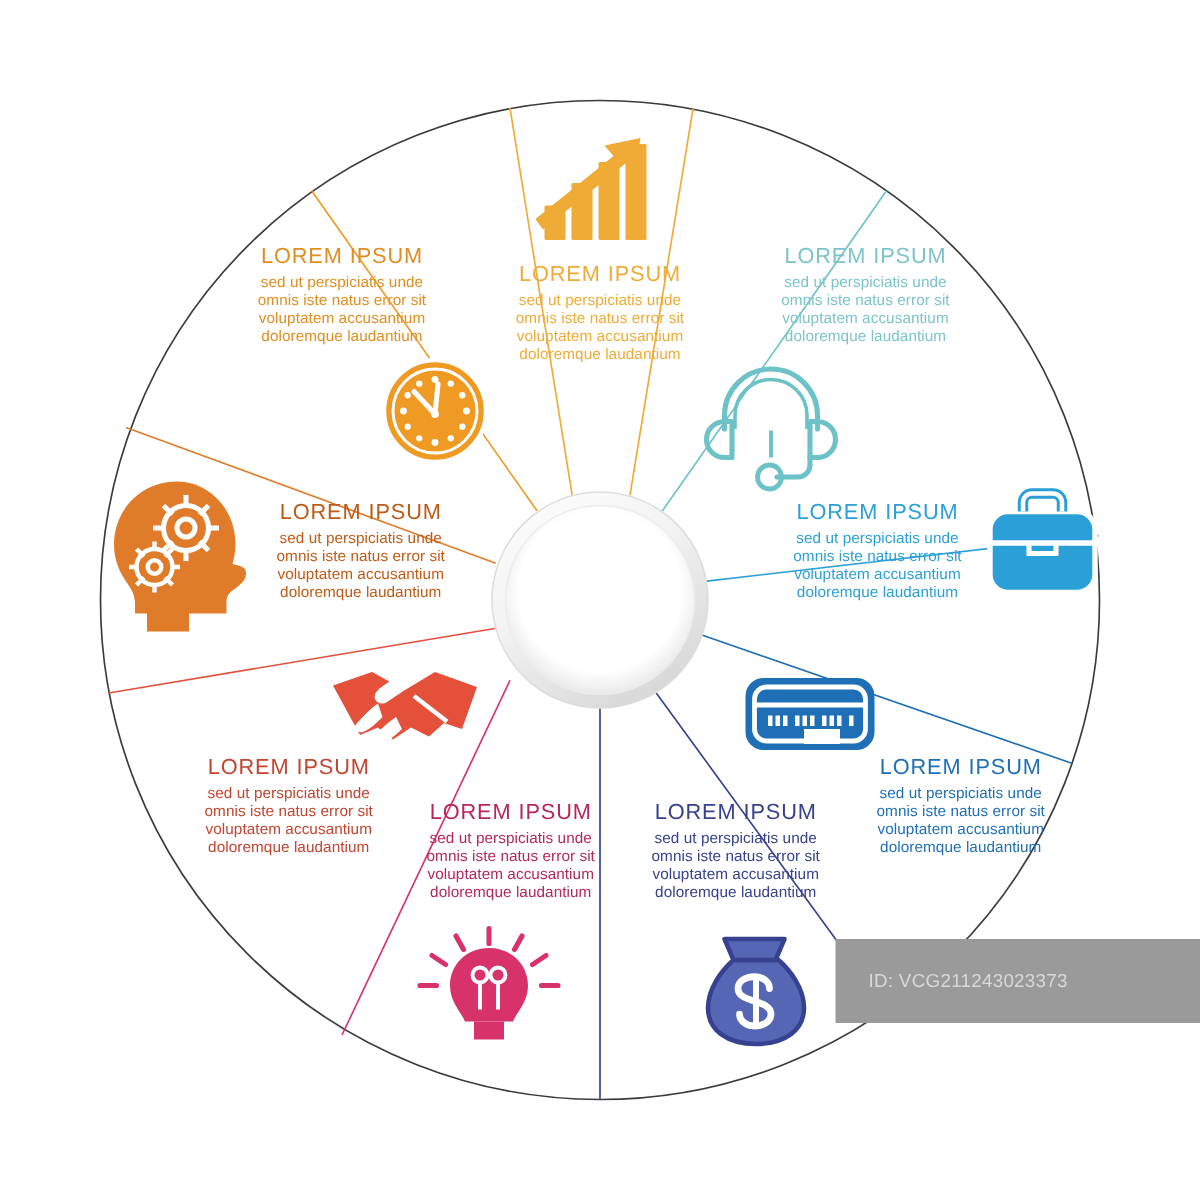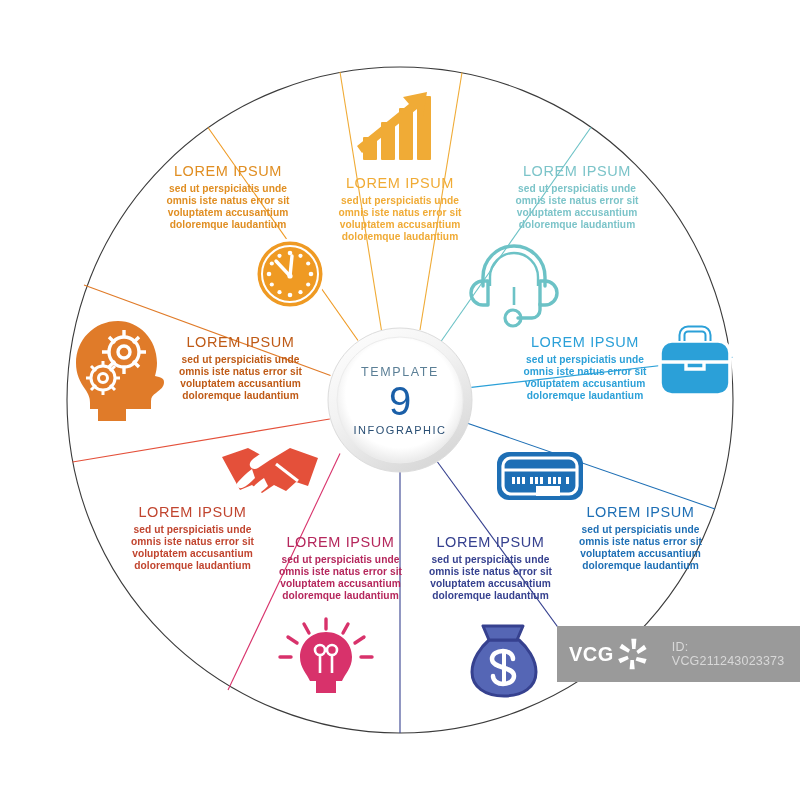--- a/index.html
+++ b/index.html
@@ -36,21 +36,21 @@
   .txt-title {
     font-size: 14.5px;
     letter-spacing: 0.6px;
     white-space: nowrap;
     margin-bottom: 3px;
   }
   .txt-body {
     font-size: 10.2px;
     letter-spacing: 0.05px;
   }
-  .txt-body span { display: block; white-space: nowrap; font-weight: bold; }
+  .txt-body span { display: block; white-space: nowrap; }
   .center-label {
     position: absolute;
     left: 330px;
     top: 330px;
     width: 140px;
     height: 140px;
     display: flex;
     flex-direction: column;
     align-items: center;
     justify-content: center;
@@ -350,36 +350,18 @@
   <div class="txt-block" style="left:148px; top:163px; width:160px; color:#e08e22;">
     <div class="txt-title">LOREM IPSUM</div>
     <div class="txt-body">
       <span>sed ut perspiciatis unde</span>
       <span>omnis iste natus error sit</span>
       <span>voluptatem accusantium</span>
       <span>doloremque laudantium</span>
     </div>
   </div>
 
-  <div class="center-label">
-    <div class="center-top">TEMPLATE</div>
-    <div class="center-num">9</div>
-    <div class="center-bot">INFOGRAPHIC</div>
-  </div>
 
   <div id="watermark">
-    <div id="wm-logo">
-      <span id="wm-word">VCG</span>
-      <svg id="wm-mark" viewBox="0 0 40 40">
-        <g fill="#ffffff">
-          <path d="M18 2 h6 l-1 12 h-4 z"></path>
-          <path d="M33 9 l3 5 l-10 6 l-2 -3.5 z"></path>
-          <path d="M36 26 l-2 5.5 l-11 -4 l1.5 -4 z"></path>
-          <path d="M22 38 h-6 l1 -11 h4 z"></path>
-          <path d="M5 31 l-2.5 -5 l11 -4 l1.5 4 z"></path>
-          <path d="M4 13 l3 -5 l9.5 7 l-2 3.5 z"></path>
-        </g>
-      </svg>
-    </div>
     <span id="wm-id">ID: VCG211243023373</span>
   </div>
 
 </div>
 
 </body></html>

